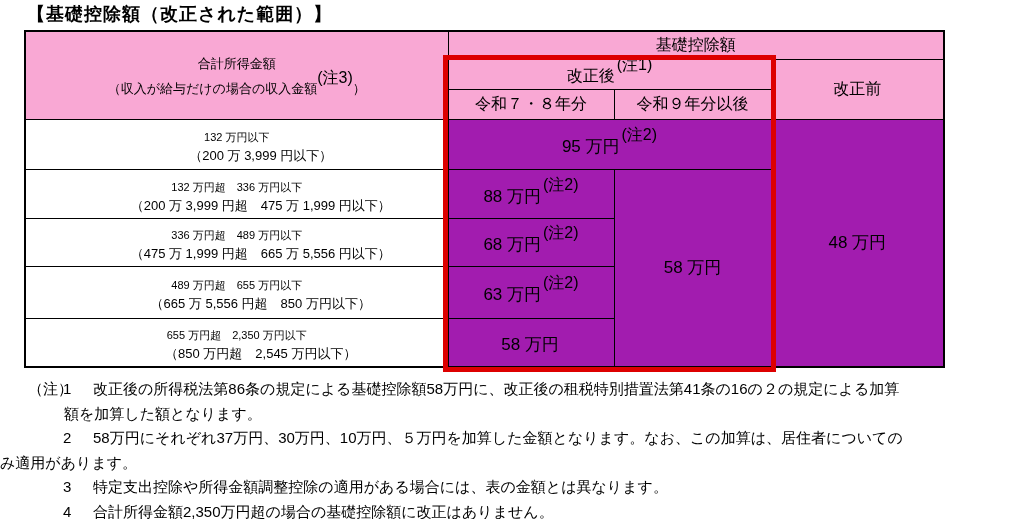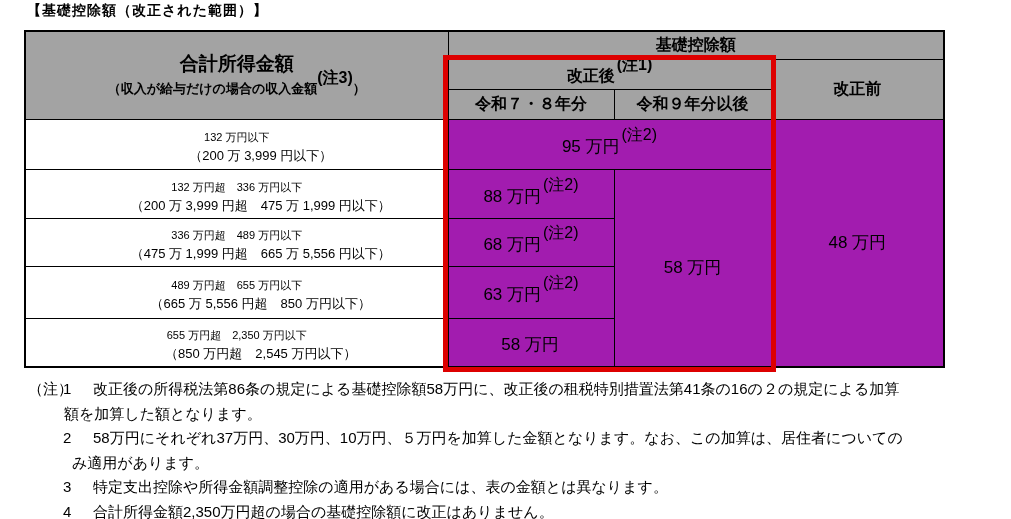--- a/index.html
+++ b/index.html
@@ -1,43 +1,43 @@
 <!DOCTYPE html>
 <html><head>
 <meta charset="utf-8">
 <style>
   * { margin:0; padding:0; box-sizing:border-box; }
   html,body { width:1011px; height:519px; background:#fff; overflow:hidden; }
   body { font-family:"Liberation Sans","DejaVu Sans",sans-serif; color:#000; }
   .page { position:relative; width:1011px; height:519px; background:#fff; }
 
-  .title { position:absolute; left:27px; top:2px; font-size:14px; font-weight:bold; letter-spacing:1px; }
+  .title { position:absolute; left:27px; top:2px; font-size:18px; font-weight:bold; letter-spacing:1px; }
 
   table.tax { position:absolute; left:24px; top:30px; border-collapse:collapse; table-layout:fixed; border:2px solid #000; }
   table.tax td { border:1px solid #000; text-align:center; vertical-align:middle; overflow:hidden; }
-  td.hdr { background:#a3a3a3; font-size:16px;font-weight:bold; }
-  .hdr-main { font-size:19px; line-height:22px; }
+  td.hdr { background:#f9a8d4; font-size:16px; }
+  .hdr-main { font-size:13px; line-height:22px; }
   .hdr-sub { font-size:13px; line-height:16px; }
   .hdr-sub sup, sup.note-sup { font-size:16px; position:relative; top:-5px; }
   .range-main { font-size:11px; line-height:21px; padding-top:3px; }
   .range-paren { font-size:13px; line-height:16px;padding-left:48px; }
   td.val { font-size:17px; background:#a21caf;margin-left:32px; }
   sup.note-sup { margin-left:2px; }
 
   .red-box { position:absolute; left:443px; top:55px; width:333px; height:317px;
              border:5px solid #dd0000; pointer-events:none; z-index:5; }
 
   .notes { position:absolute; left:0; top:377px; width:1011px; font-size:15px; line-height:24.5px; }
   .note-line { white-space:nowrap; }
   .first { padding-left:28px; }
   .np { display:inline-block; width:35px; }
   .nn { display:inline-block; width:30px; }
   .sub { padding-left:63px; }
   .cont-a { padding-left:64px; }
-  .cont-b { padding-left:72px; }
+  .cont-b { }
 </style>
 </head>
 <body>
 
 <div class="page">
 
   <div class="title">【基礎控除額（改正された範囲）】</div>
 
   <table class="tax">
     <colgroup>

